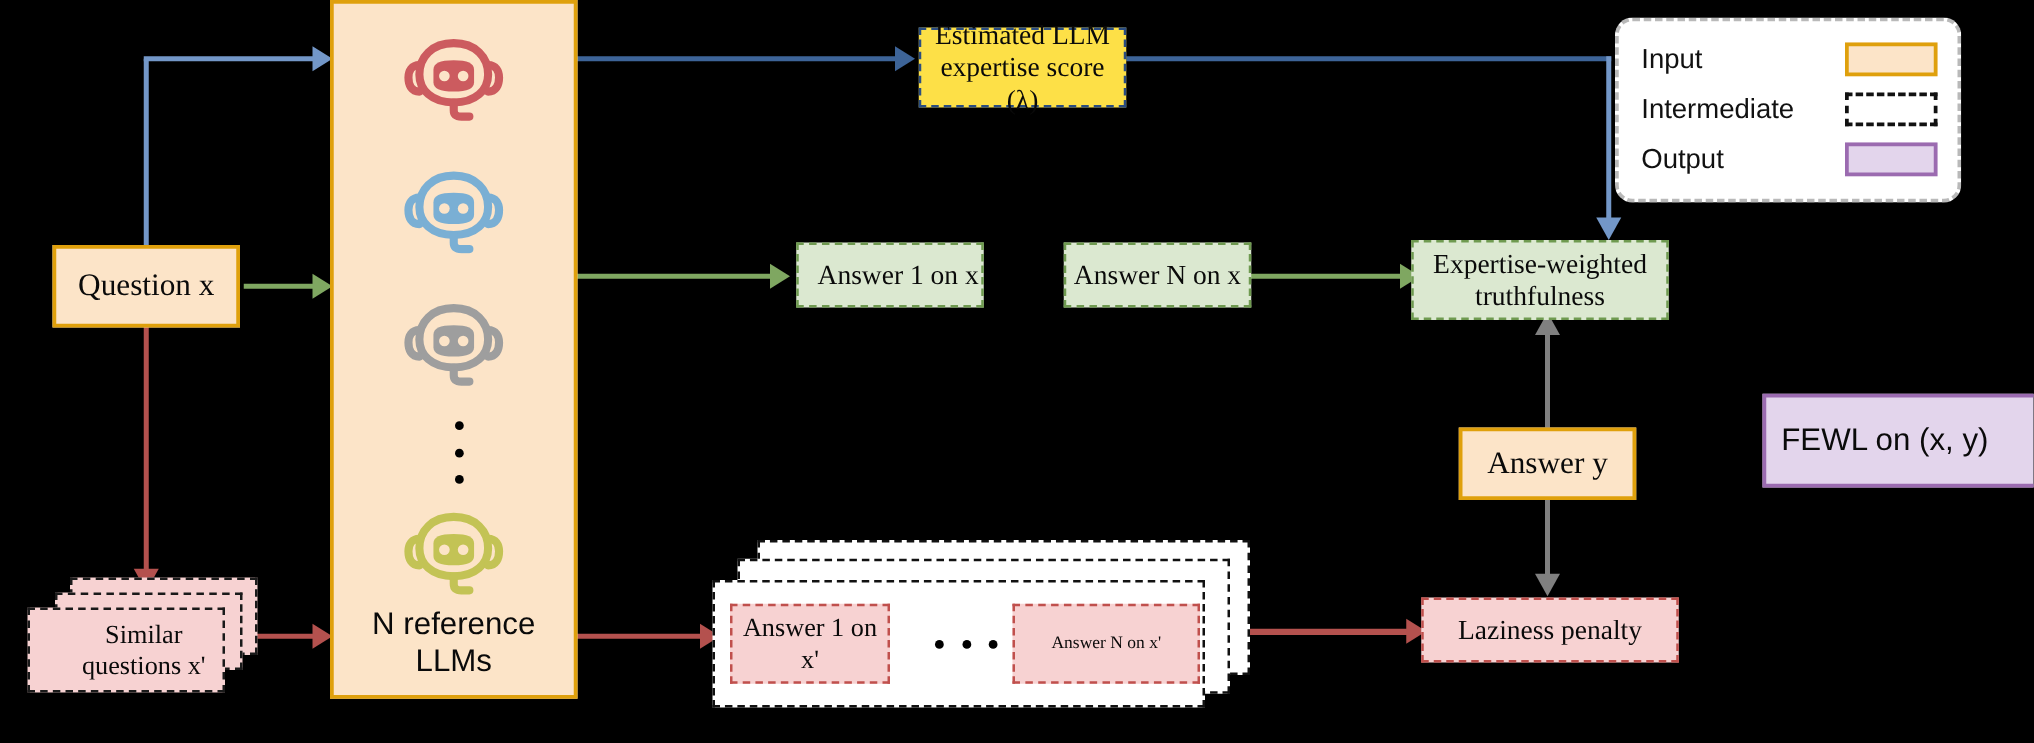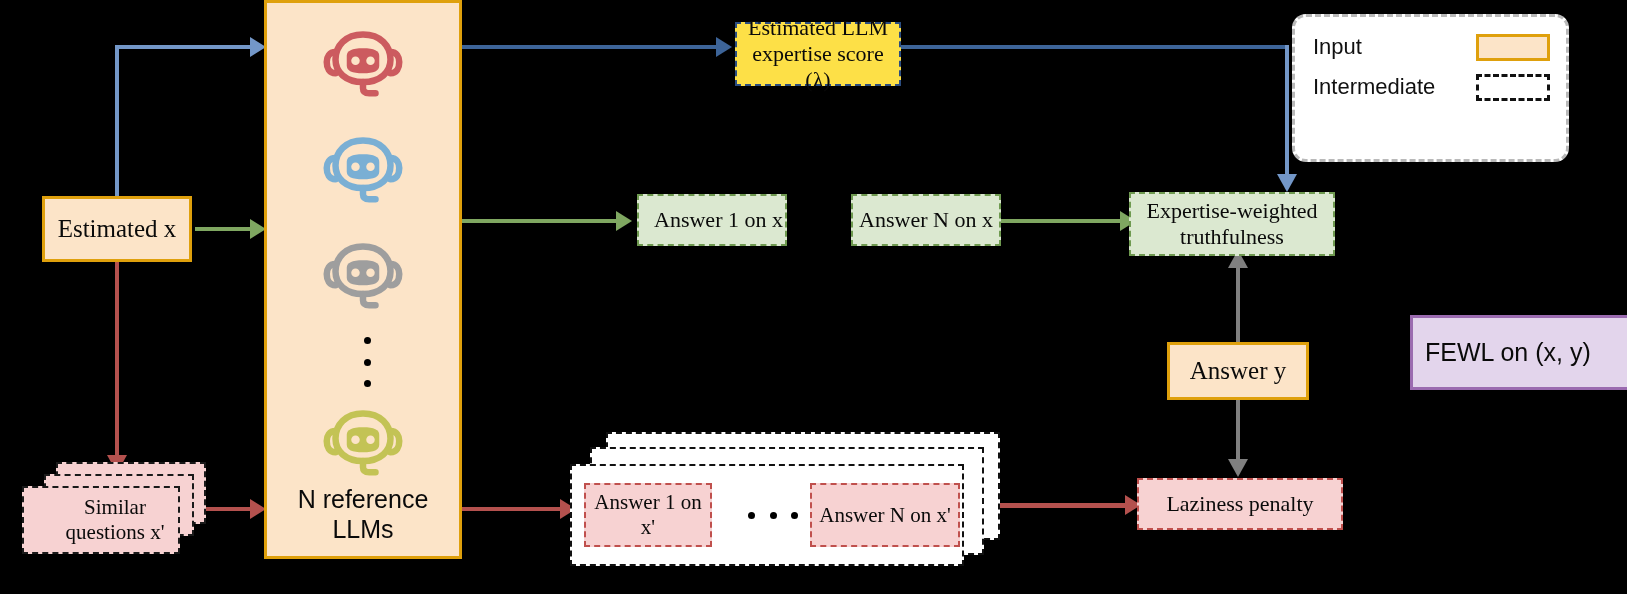--- a/index.html
+++ b/index.html
@@ -175,21 +175,21 @@
 
   <div class="line" style="left:1000px; top:503px; width:135px; height:5px; background:#b4514e;"></div>
   <div class="arrowhead" style="left:1125px; top:495px; border-left:16px solid #b4514e; border-top:10px solid transparent; border-bottom:10px solid transparent;"></div>
 
   <div class="line" style="left:1236px; top:264px; width:4px; height:78px; background:#808080;"></div>
   <div class="arrowhead" style="left:1228px; top:250px; border-bottom:18px solid #808080; border-left:10px solid transparent; border-right:10px solid transparent;"></div>
 
   <div class="line" style="left:1236px; top:400px; width:4px; height:64px; background:#808080;"></div>
   <div class="arrowhead" style="left:1228px; top:459px; border-top:18px solid #808080; border-left:10px solid transparent; border-right:10px solid transparent;"></div>
 
-  <div class="box input-box serif" style="left:42px; top:196px; width:150px; height:66px;">Estimated x</div>
+  <div class="box input-box serif" style="left:42px; top:196px; width:150px; height:66px;">Question x</div>
 
   <div style="position:absolute; left:18px; top:462px; width:200px; height:92px;">
     <div class="box pink-box-stack" style="left:38px; top:0px; width:150px; height:62px;"></div>
     <div class="box pink-box-stack" style="left:26px; top:12px; width:150px; height:62px;"></div>
     <div class="box pink-box-stack serif" style="left:4px; top:24px; width:158px; height:68px; white-space:pre-line; font-size:21px;">Similar
 questions x'</div>
   </div>
 
   <div class="llm-panel" style="position:absolute; left:264px; top:0px; width:192px; height:553px;">
     <div class="bot" style="left:54px; top:24px; width:84px; height:70px;">
@@ -276,32 +276,36 @@
   <div style="position:absolute; left:568px; top:432px; width:430px; height:130px;">
     <div class="white-stack" style="position:absolute; left:38px; top:0px; width:390px; height:104px;"></div>
     <div class="white-stack" style="position:absolute; left:22px; top:15px; width:390px; height:104px;"></div>
     <div class="white-stack" style="position:absolute; left:2px; top:32px; width:390px; height:98px;">
       <div class="box pink-box serif" style="left:12px; top:17px; width:128px; height:64px; font-size:21px;">Answer 1 on x'</div>
       <div class="dots-h" style="left:176px; top:44px; width:50px; height:10px;">
         <i></i>
           <i></i>
           <i></i>
       </div>
-      <div class="box pink-box serif" style="left:238px; top:17px; width:150px; height:64px; font-size:21px;">Answer N on x'</div>
+      <div class="box pink-box serif" style="left:238px; top:17px; width:150px; height:64px; font-size:14px;">Answer N on x'</div>
     </div>
   </div>
 
   <div class="box pink-box serif" style="left:1137px; top:478px; width:206px; height:52px;">Laziness penalty</div>
 
   <div class="box purple-box sans" style="left:1410px; top:315px; width:245px; height:75px; justify-content:flex-start; padding-left:12px;">FEWL on (x, y)</div>
 
   <div class="legend" style="left:1292px; top:14px; width:277px; height:148px;">
     <div class="legend-row">
       <span class="legend-label sans">Input</span>
       <span class="legend-swatch sw-input"></span>
     </div>
     <div class="legend-row">
       <span class="legend-label sans">Intermediate</span>
       <span class="legend-swatch sw-inter"></span>
     </div>
+    <div class="legend-row">
+      <span class="legend-label sans">Output</span>
+      <span class="legend-swatch sw-output"></span>
+    </div>
   </div>
 
 </div>
 
 </body></html>

